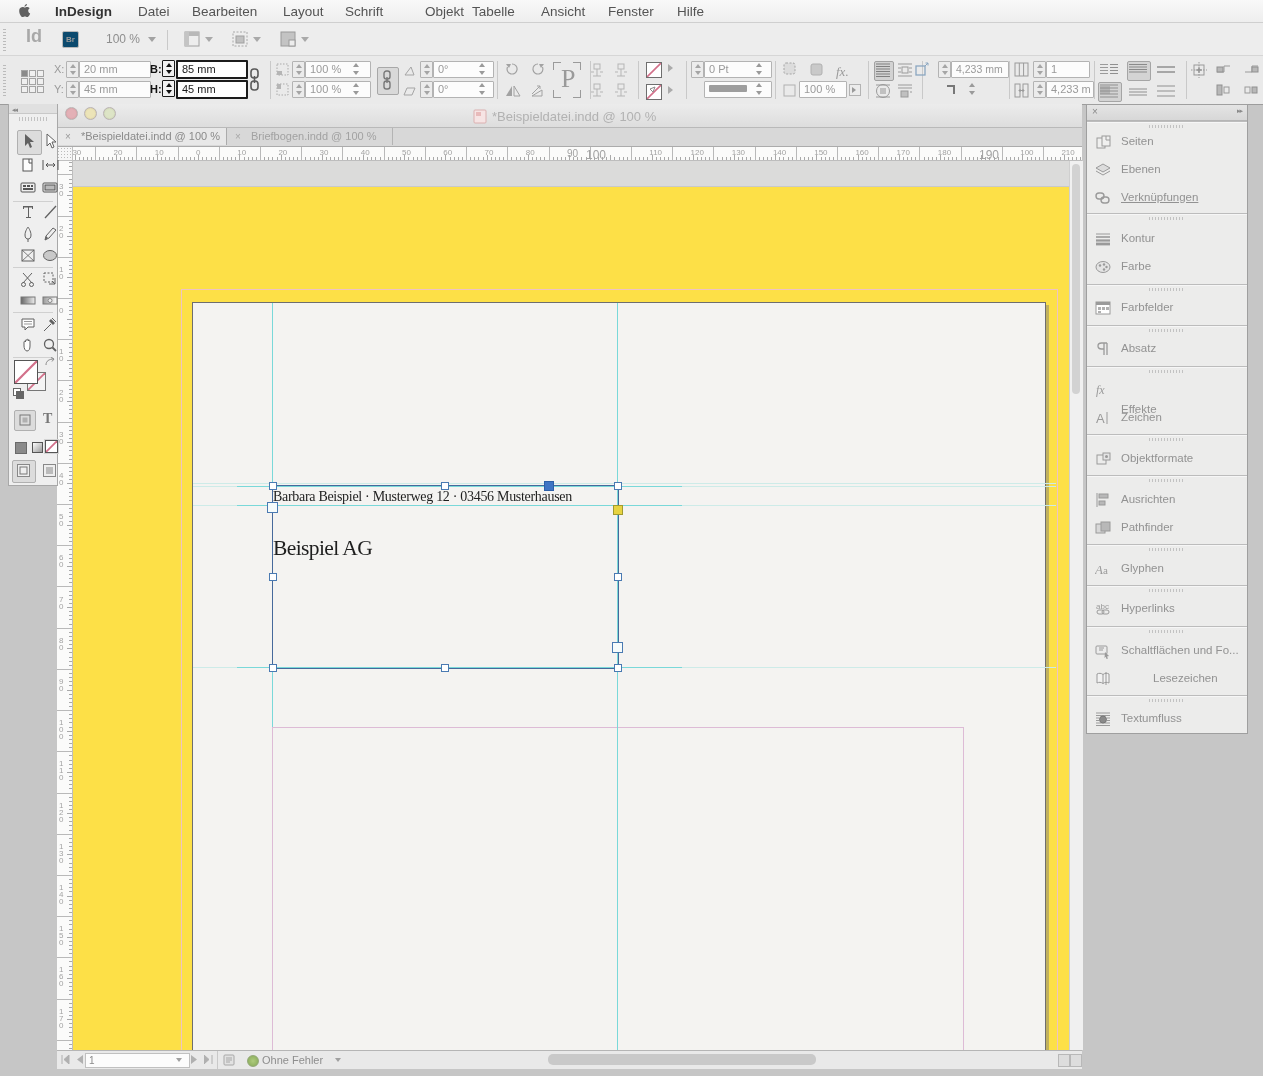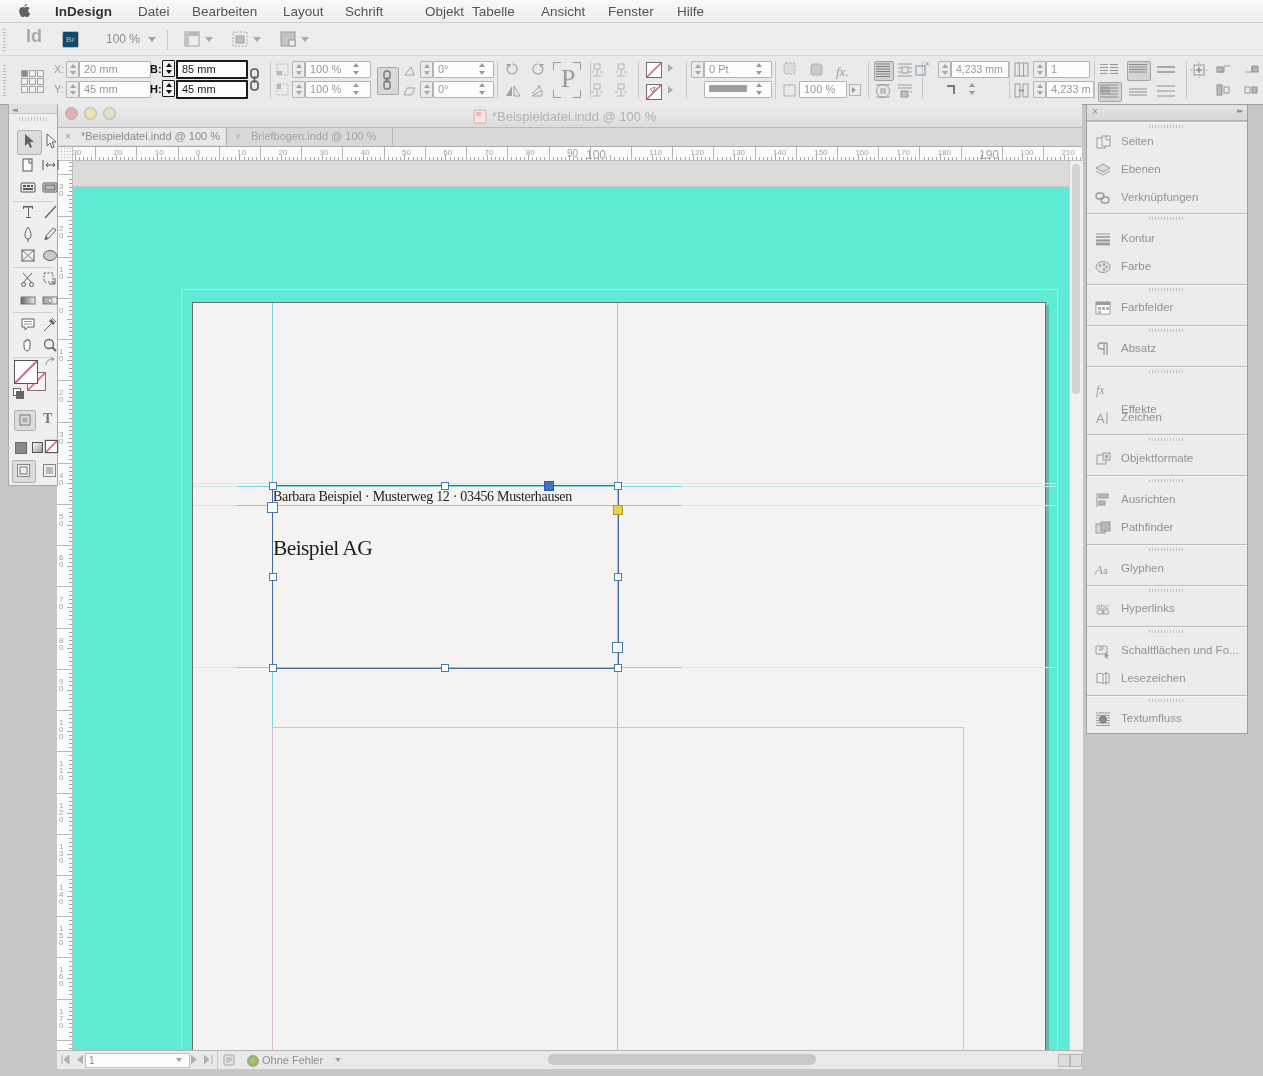--- a/index.html
+++ b/index.html
@@ -415,21 +415,21 @@
 <div class="abs" style="left:2px;top:599.3px;font-size:8px;line-height:7px;color:#a3a3a3;">1<br>1<br>0</div>
 <div class="abs" style="left:2px;top:640.5px;font-size:8px;line-height:7px;color:#a3a3a3;">1<br>2<br>0</div>
 <div class="abs" style="left:2px;top:681.7px;font-size:8px;line-height:7px;color:#a3a3a3;">1<br>3<br>0</div>
 <div class="abs" style="left:2px;top:722.9px;font-size:8px;line-height:7px;color:#a3a3a3;">1<br>4<br>0</div>
 <div class="abs" style="left:2px;top:764.2px;font-size:8px;line-height:7px;color:#a3a3a3;">1<br>5<br>0</div>
 <div class="abs" style="left:2px;top:805.4px;font-size:8px;line-height:7px;color:#a3a3a3;">1<br>6<br>0</div>
 <div class="abs" style="left:2px;top:846.6px;font-size:8px;line-height:7px;color:#a3a3a3;">1<br>7<br>0</div>
 <div class="abs" style="left:2px;top:887.8px;font-size:8px;line-height:7px;color:#a3a3a3;">1<br>8<br>0</div>
 
 </div>
-<div class="abs" style="left:73px;top:161px;width:996px;height:889px;background:#5eead4;overflow:hidden;">
+<div class="abs" style="left:73px;top:161px;width:996px;height:889px;background:#fde047;overflow:hidden;">
 <div class="abs" style="left:0;top:0;width:996px;height:25px;background:#dbdbda;border-bottom:1px solid #c9c9c9;"></div>
 <div class="abs" style="left:108px;top:128px;width:875px;height:900px;border:1px solid #eec3c3;"></div>
 <div class="abs" style="left:119px;top:141px;width:852px;height:900px;background:#f4f3f1;border:1px solid #6e6e6e;box-shadow:3px 3px 0 rgba(120,120,120,0.45);"></div>
 <div class="abs" style="left:199px;top:566px;width:690px;height:900px;border:1px solid #ddbbd6;"></div>
 <div class="abs" style="left:199px;top:142px;width:1px;height:424px;background:#79d8d9;"></div>
 <div class="abs" style="left:544px;top:142px;width:1px;height:747px;background:#79d8d9;"></div>
 <div class="abs" style="left:120px;top:322px;width:863px;height:1px;background:#cdebe8;"></div>
 <div class="abs" style="left:120px;top:324.5px;width:44px;height:1px;background:#cdebe8;"></div>
 <div class="abs" style="left:164px;top:324.5px;width:445px;height:1px;background:#79d8d9;"></div>
 <div class="abs" style="left:609px;top:324.5px;width:374px;height:1px;background:#cdebe8;"></div>
@@ -636,21 +636,21 @@
 <div class="rpl" style="top:30.0px;">Seiten</div>
 <svg class="rpi abs" style="top:57.0px" width="16" height="16" viewBox="0 0 16 16">
       <path d="M8 2 L15 6 L8 10 L1 6 Z" fill="#dcdcdc" stroke="#9a9a9a"></path>
       <path d="M1 9 L8 13 L15 9" fill="none" stroke="#9a9a9a"></path>
     </svg>
 <div class="rpl" style="top:58.0px;">Ebenen</div>
 <svg class="rpi abs" style="top:85.0px" width="16" height="16" viewBox="0 0 16 16">
       <rect x="1" y="3" width="8" height="6" rx="3" fill="none" stroke="#9a9a9a" stroke-width="1.4"></rect>
       <rect x="6" y="7" width="8" height="6" rx="3" fill="none" stroke="#9a9a9a" stroke-width="1.4"></rect>
     </svg>
-<div class="rpl" style="top:86.0px;">Verknüpfungen</div>
+<div class="rpl" style="top:86.0px;text-decoration:underline;">Verknüpfungen</div>
 <div class="abs" style="left:0;top:108.0px;width:160px;height:1px;background:#bcbcbc;"></div>
 <div class="abs" style="left:0;top:109.0px;width:160px;height:1px;background:#f6f6f6;"></div>
 <div class="dots" style="left:62px;top:112.0px;width:36px;height:3px;"></div>
 <svg class="rpi abs" style="top:126.0px" width="16" height="16" viewBox="0 0 16 16">
       <line x1="1" y1="3" x2="15" y2="3" stroke="#9a9a9a" stroke-width="1"></line>
       <line x1="1" y1="6" x2="15" y2="6" stroke="#9a9a9a" stroke-width="1.6"></line>
       <line x1="1" y1="9.5" x2="15" y2="9.5" stroke="#9a9a9a" stroke-width="2.2"></line>
       <line x1="1" y1="13" x2="15" y2="13" stroke="#9a9a9a" stroke-width="2.8"></line>
     </svg>
 <div class="rpl" style="top:127.0px;">Kontur</div>
@@ -740,21 +740,21 @@
       <rect x="1" y="3" width="11" height="8" rx="1" fill="#ececec" stroke="#9a9a9a"></rect>
       <path d="M4 5 L9 5 M4 7 L8 7" stroke="#9a9a9a"></path>
       <path d="M10 9 L14 13 L12 13.5 L13 15.5 L11.5 16 L10.8 13.8 L9.5 15 Z" fill="#9a9a9a"></path>
     </svg>
 <div class="rpl" style="top:539.0px;">Schaltflächen und Fo...</div>
 <svg class="rpi abs" style="top:566.0px" width="16" height="16" viewBox="0 0 16 16">
       <path d="M2 3 C4 2 6 2 8 3.5 C10 2 12 2 14 3 L14 12 C12 11 10 11 8 12.5 C6 11 4 11 2 12 Z" fill="#f2f2f2" stroke="#9a9a9a"></path>
       <line x1="8" y1="3.5" x2="8" y2="12.5" stroke="#9a9a9a"></line>
       <line x1="11" y1="1" x2="11" y2="14" stroke="#9a9a9a"></line>
     </svg>
-<div class="rpl" style="top:567.0px;">Lesezeichen</div>
+<div class="rpl" style="top:567.0px;margin-left:32px;">Lesezeichen</div>
 <div class="abs" style="left:0;top:589.5px;width:160px;height:1px;background:#bcbcbc;"></div>
 <div class="abs" style="left:0;top:590.5px;width:160px;height:1px;background:#f6f6f6;"></div>
 <div class="dots" style="left:62px;top:593.5px;width:36px;height:3px;"></div>
 <svg class="rpi abs" style="top:606.0px" width="16" height="16" viewBox="0 0 16 16">
       <line x1="1" y1="2" x2="15" y2="2" stroke="#9a9a9a"></line>
       <line x1="1" y1="4.5" x2="15" y2="4.5" stroke="#9a9a9a"></line>
       <line x1="1" y1="7" x2="4" y2="7" stroke="#9a9a9a"></line>
       <line x1="12" y1="7" x2="15" y2="7" stroke="#9a9a9a"></line>
       <line x1="1" y1="9.5" x2="4" y2="9.5" stroke="#9a9a9a"></line>
       <line x1="12" y1="9.5" x2="15" y2="9.5" stroke="#9a9a9a"></line>

